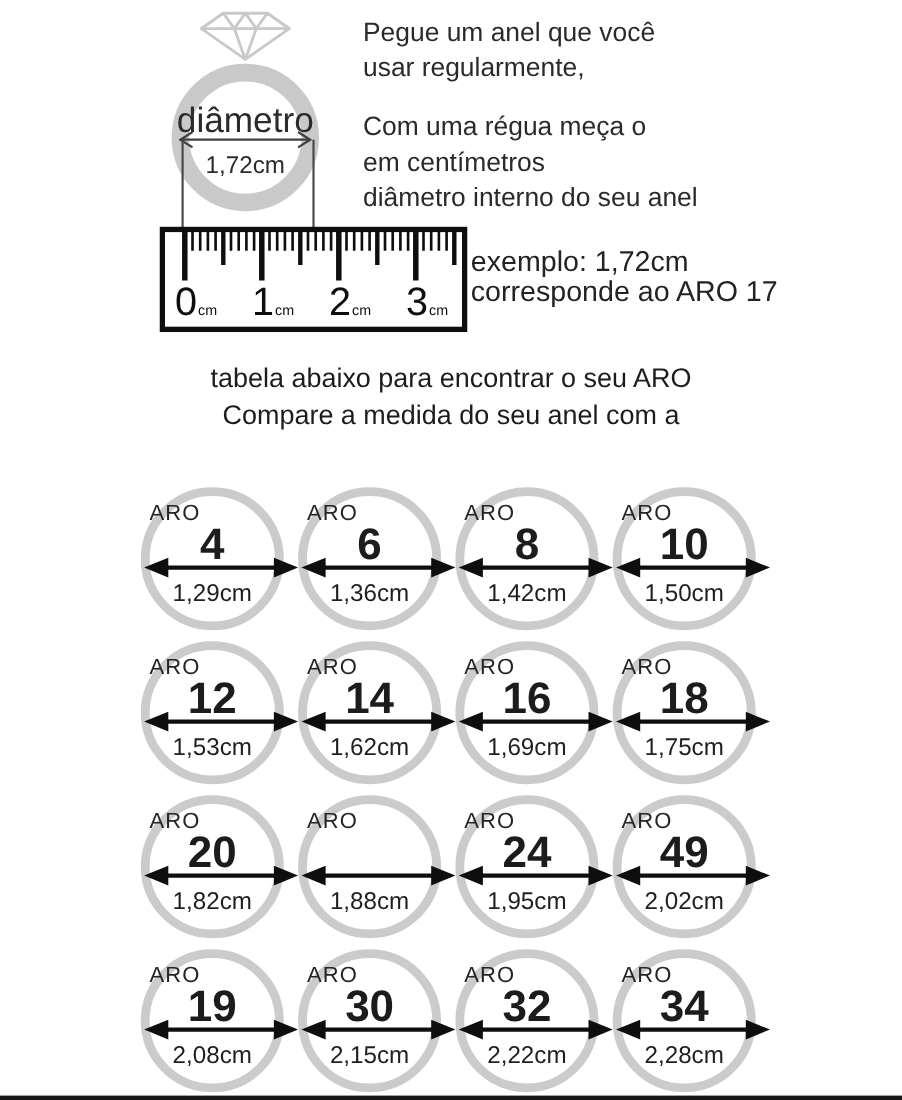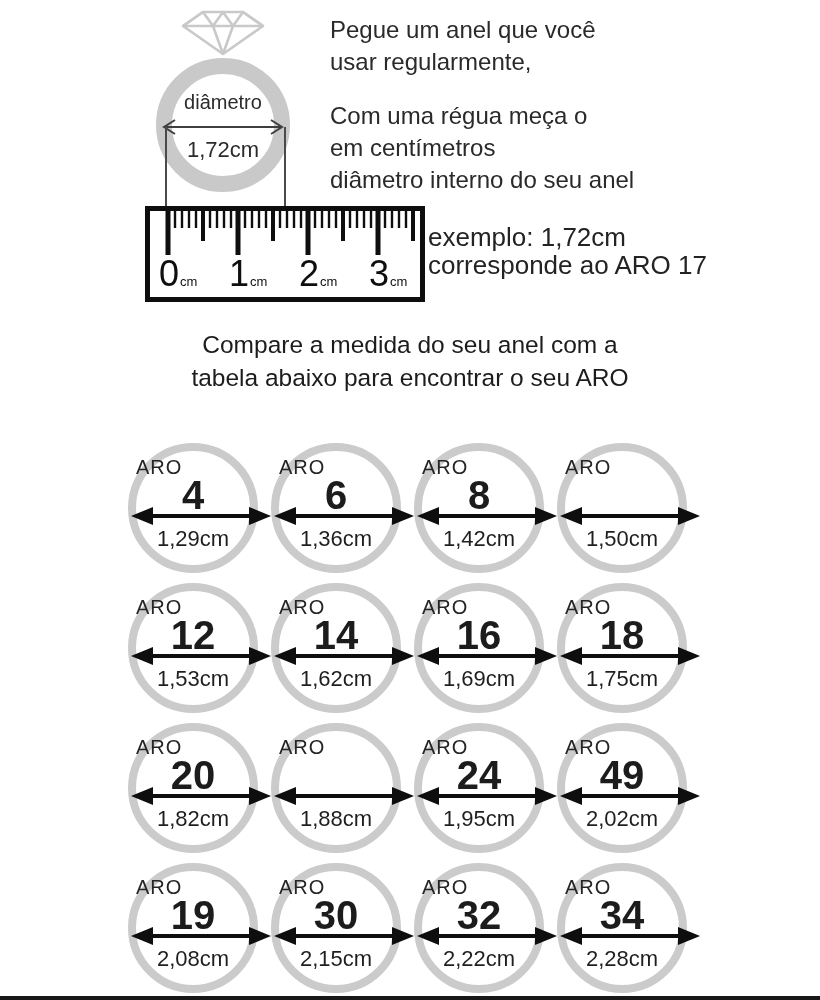--- a/index.html
+++ b/index.html
@@ -9,21 +9,21 @@
   }
   .abs{position:absolute;}
 
   
   .ring-band{
     position:absolute;left:156px;top:58px;width:134px;height:134px;
     box-sizing:border-box;border:16px solid #c9c9c9;border-radius:50%;
     background:transparent;
   }
   .diam-label{left:153px;top:91px;width:140px;text-align:center;
-    font-size:20px;color:#2b2b2b;}
+    font-size:32px;color:#2b2b2b;}
   .diam-value{left:153px;top:137px;width:140px;text-align:center;
     font-size:22px;color:#2b2b2b;}
   .guide-line{width:2px;background:#4a4a4a;}
 
   
   .instr{left:330px;width:350px;font-size:24px;line-height:32px;color:#2a2a2a;}
 
   .example{left:428px;top:223px;width:280px;font-size:26px;line-height:28px;color:#232323;}
 
   .heading{left:0;top:328px;width:820px;text-align:center;
@@ -142,22 +142,22 @@
         <text x="245" y="80" class="ruler-unit">cm</text>
       </g>
   </svg>
 
   <div class="abs example">
     <div>exemplo: 1,72cm</div>
     <div>corresponde ao ARO 17</div>
   </div>
 
   <div class="abs heading">
+    <div>tabela abaixo para encontrar o seu ARO</div>
     <div>Compare a medida do seu anel com a</div>
-    <div>tabela abaixo para encontrar o seu ARO</div>
   </div>
 
   <div class="size-grid">
   <div class="size-cell">
     <div class="aro">ARO</div>
     <div class="num">4</div>
     <svg class="arrow-svg" width="144" height="22" viewBox="0 0 144 22">
       <line x1="14" y1="11" x2="130" y2="11" stroke="#0e0e0e" stroke-width="4"></line>
       <polygon points="2,11 24,2 24,20" fill="#0e0e0e"></polygon>
       <polygon points="142,11 120,2 120,20" fill="#0e0e0e"></polygon>
@@ -182,20 +182,21 @@
     <svg class="arrow-svg" width="144" height="22" viewBox="0 0 144 22">
       <line x1="14" y1="11" x2="130" y2="11" stroke="#0e0e0e" stroke-width="4"></line>
       <polygon points="2,11 24,2 24,20" fill="#0e0e0e"></polygon>
       <polygon points="142,11 120,2 120,20" fill="#0e0e0e"></polygon>
     </svg>
     <div class="cm">1,42cm</div>
   </div>
 
   <div class="size-cell">
     <div class="aro">ARO</div>
+    <div class="num">10</div>
     <svg class="arrow-svg" width="144" height="22" viewBox="0 0 144 22">
       <line x1="14" y1="11" x2="130" y2="11" stroke="#0e0e0e" stroke-width="4"></line>
       <polygon points="2,11 24,2 24,20" fill="#0e0e0e"></polygon>
       <polygon points="142,11 120,2 120,20" fill="#0e0e0e"></polygon>
     </svg>
     <div class="cm">1,50cm</div>
   </div>
 
   <div class="size-cell">
     <div class="aro">ARO</div>

